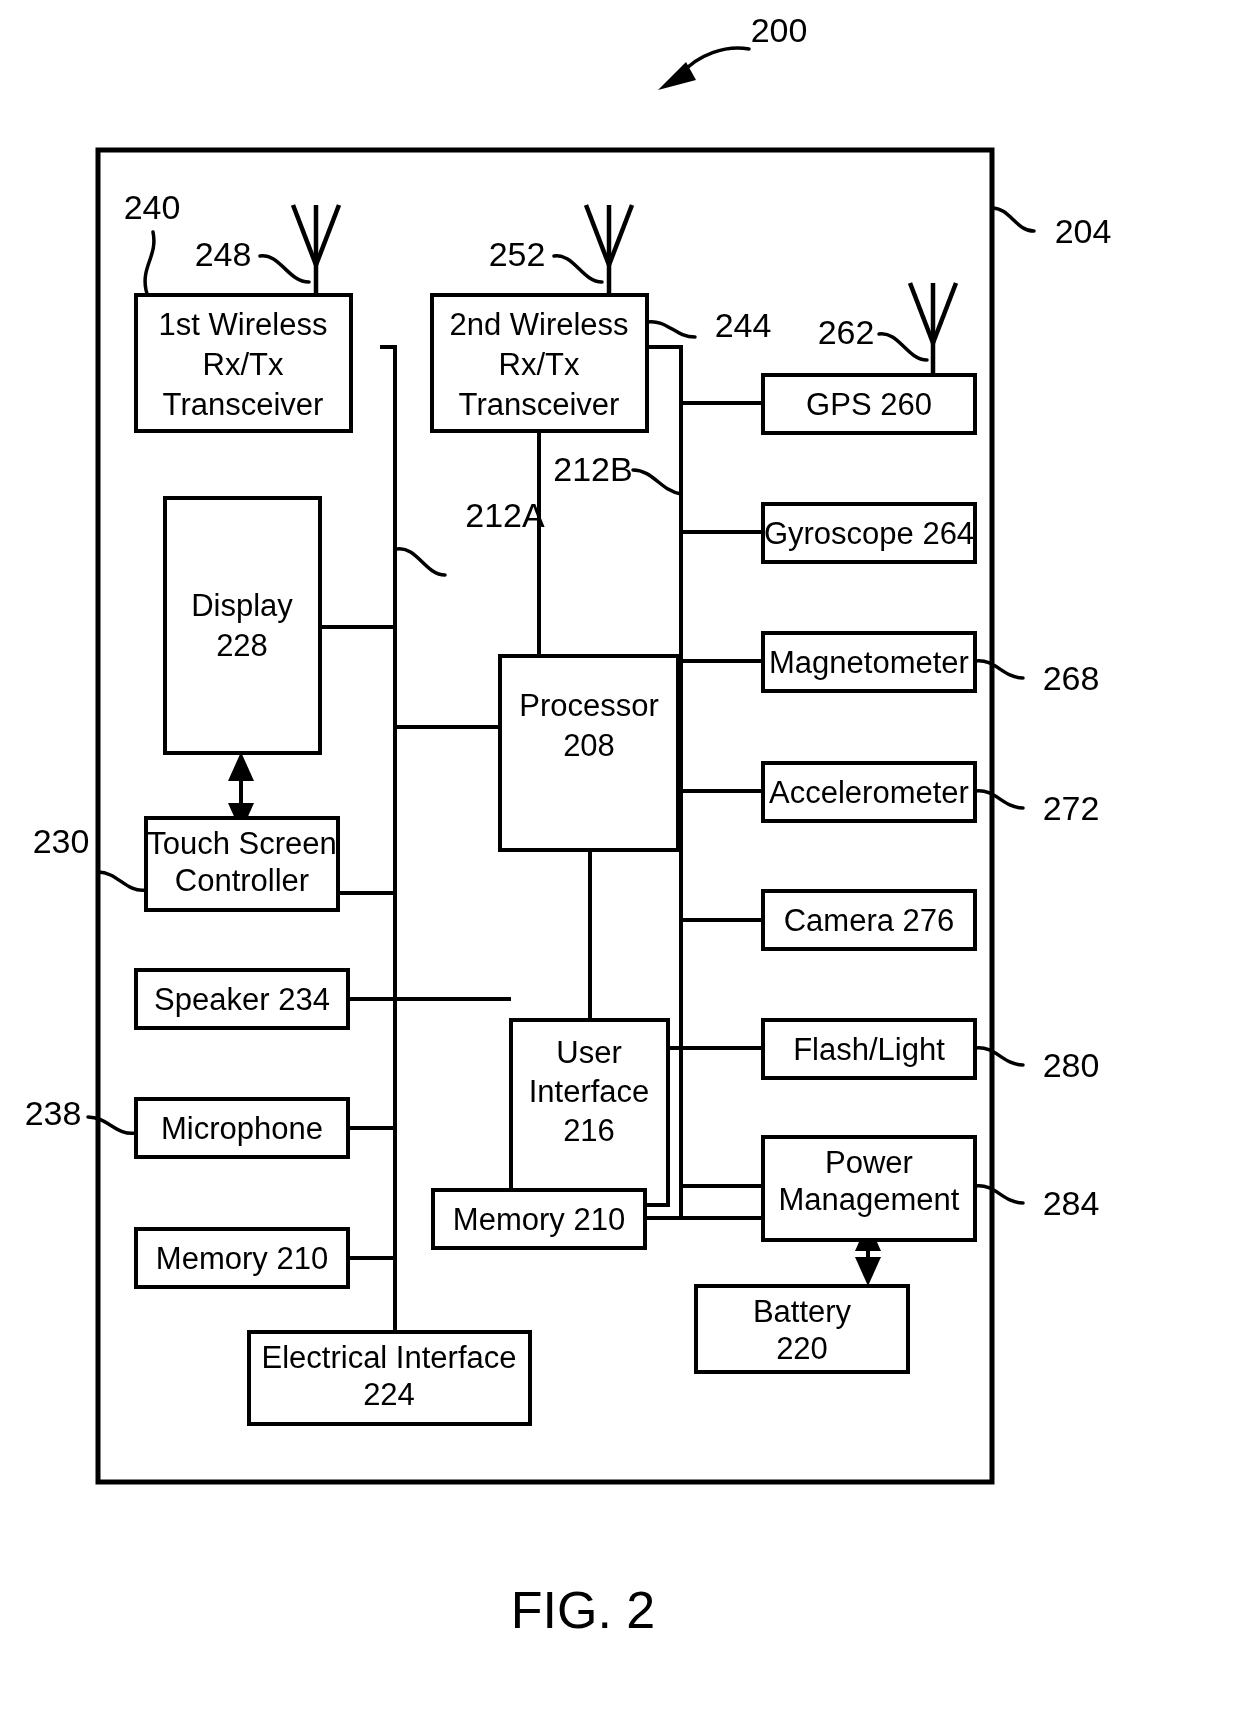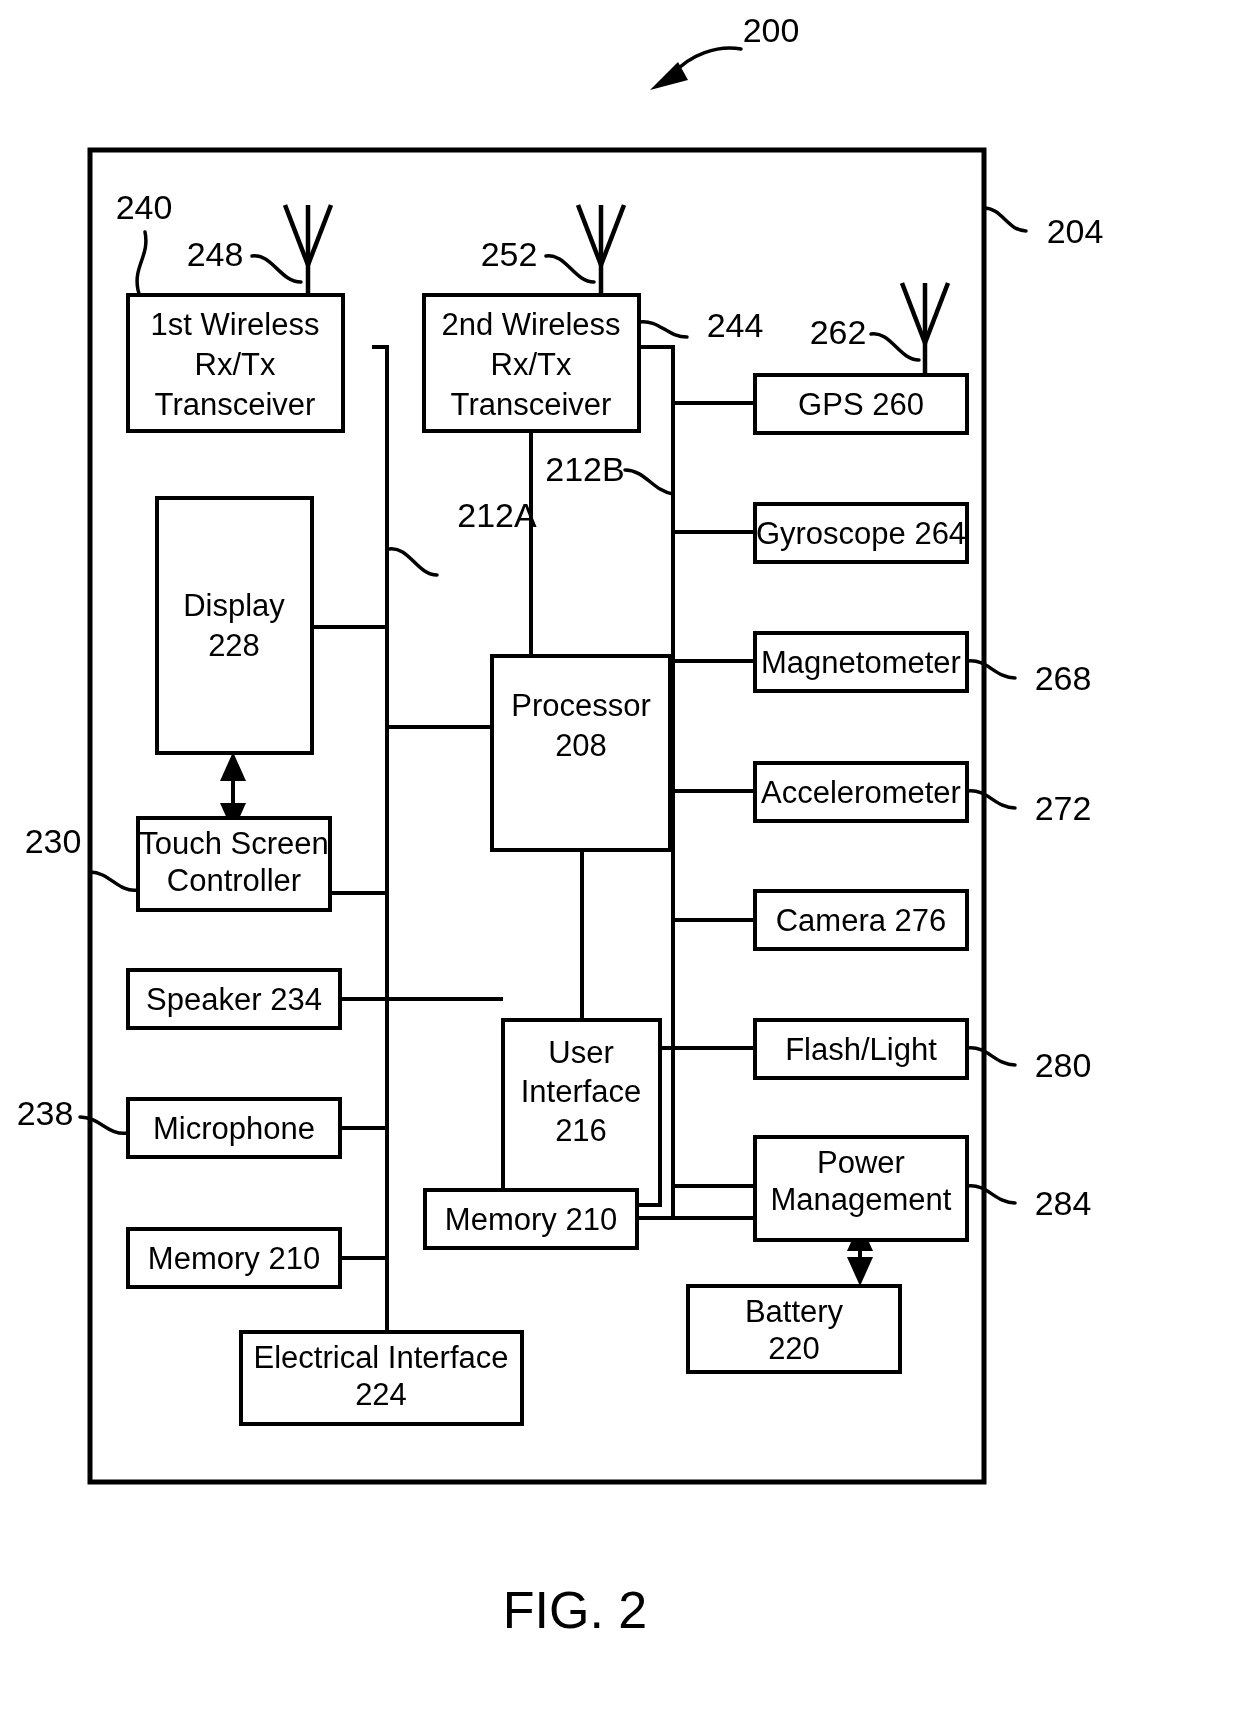--- a/index.html
+++ b/index.html
@@ -10,20 +10,21 @@
   body {
     width: 1240px;
     height: 1711px;
     font-family: "Liberation Sans", sans-serif;
     overflow: hidden;
   }
   #figure-root {
     position: relative;
     width: 1060px;
     height: 1711px;
+    margin-left: 8px;
   }
   svg#diagram {
     display: block;
     width: 1240px;
     height: 1711px;
   }
   .blk {
     fill: #ffffff;
     stroke: #000000;
     stroke-width: 4;

